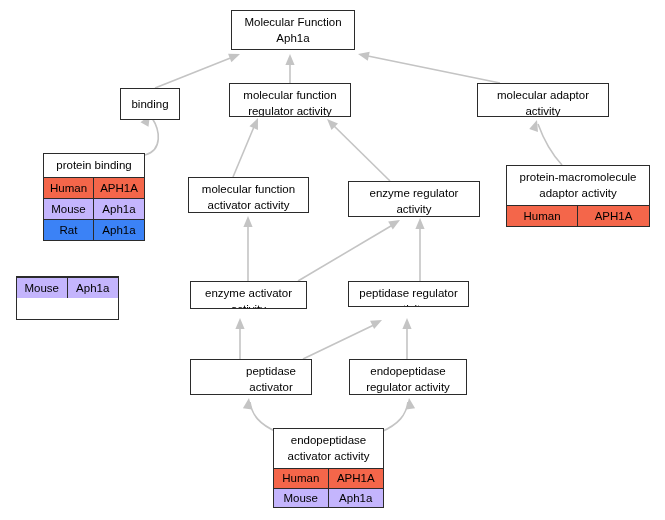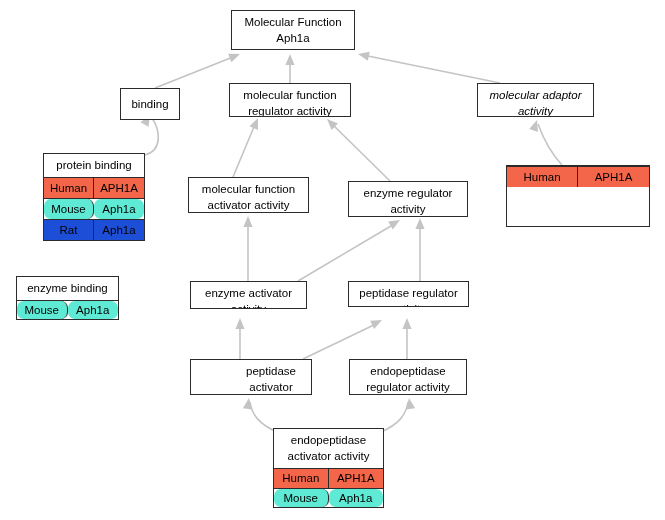--- a/index.html
+++ b/index.html
@@ -57,22 +57,22 @@
     align-items: center;
     justify-content: center;
     font-size: 11.5px;
     color: #000000;
     box-sizing: border-box;
   }
   .ann-cell.left {
     border-right: 1.2px solid #2b2b2b;
   }
   .sp-human { background: #F4664A; }
-  .sp-mouse { background: #5eead4; border-radius: 7px; }
-  .sp-rat   { background: #1d4ed8; }
+  .sp-mouse { background: #c4b5fd; }
+  .sp-rat   { background: #3b82f6; }
 </style>
 </head>
 <body>
 
 <div id="graph">
 
   <svg id="edge-layer" viewBox="0 0 665 520" width="665" height="520">
       <path d="M 155,88 L 238,55" stroke="#C4C4C4" stroke-width="1.6" fill="none"></path>
       <polygon points="0,0 -11,4.6 -11,-4.6" fill="#C4C4C4" transform="translate(240,54) rotate(-21)"></polygon>
       <path d="M 290,83 L 290,57" stroke="#C4C4C4" stroke-width="1.6" fill="none"></path>
@@ -110,21 +110,21 @@
         <div class="node-title" style="flex: 1 1 auto; display: flex; align-items: center; justify-content: center;">Molecular Function
 Aph1a</div>
       </div>
       <div class="node" style="left: 120px; top: 88px; width: 60px; height: 32px; border-color: rgb(43, 43, 43);">
         <div class="node-title" style="flex: 1 1 auto; display: flex; align-items: center; justify-content: center;">binding</div>
       </div>
       <div class="node" style="left: 229px; top: 83px; width: 122px; height: 34px; border-color: rgb(43, 43, 43);">
         <div class="node-title" style="flex: 1 1 auto; display: flex; align-items: center; justify-content: center;">molecular function
 regulator activity</div>
       </div>
-      <div class="node" style="left: 477px; top: 83px; width: 117px; height: 34px; border-color: rgb(43, 43, 43); font-style: italic;">
+      <div class="node" style="left: 477px; top: 83px; width: 132px; height: 34px; border-color: rgb(43, 43, 43);">
         <div class="node-title" style="flex: 1 1 auto; display: flex; align-items: center; justify-content: center;">molecular adaptor
 activity</div>
       </div>
       <div class="node" style="left: 43px; top: 153px; width: 102px; height: 88px; border-color: rgb(43, 43, 43);">
         <div class="node-title" style="flex: 0 0 auto;">protein binding</div>
         <div class="ann-row">
           <div class="ann-cell left sp-human">Human</div>
           <div class="ann-cell sp-human">APH1A</div>
         </div>
         <div class="ann-row">
@@ -133,32 +133,33 @@
         </div>
         <div class="ann-row">
           <div class="ann-cell left sp-rat">Rat</div>
           <div class="ann-cell sp-rat">Aph1a</div>
         </div>
       </div>
       <div class="node" style="left: 188px; top: 177px; width: 121px; height: 36px; border-color: rgb(43, 43, 43);">
         <div class="node-title" style="flex: 1 1 auto; display: flex; align-items: center; justify-content: center;">molecular function
 activator activity</div>
       </div>
-      <div class="node" style="left: 348px; top: 181px; width: 120px; height: 36px; border-color: rgb(43, 43, 43);">
+      <div class="node" style="left: 348px; top: 181px; width: 132px; height: 36px; border-color: rgb(43, 43, 43);">
         <div class="node-title" style="flex: 1 1 auto; display: flex; align-items: center; justify-content: center;">enzyme regulator
 activity</div>
       </div>
       <div class="node" style="left: 506px; top: 165px; width: 144px; height: 62px; border-color: rgb(43, 43, 43);">
+        <div class="node-title" style="flex: 0 0 auto;">protein-macromolecule
+adaptor activity</div>
         <div class="ann-row">
           <div class="ann-cell left sp-human">Human</div>
           <div class="ann-cell sp-human">APH1A</div>
         </div>
       </div>
       <div class="node" style="left: 16px; top: 276px; width: 103px; height: 44px; border-color: rgb(43, 43, 43);">
-        <div class="node-title" style="flex: 0 0 auto;">enzyme binding</div>
         <div class="ann-row">
           <div class="ann-cell left sp-mouse">Mouse</div>
           <div class="ann-cell sp-mouse">Aph1a</div>
         </div>
       </div>
       <div class="node" style="left: 190px; top: 281px; width: 117px; height: 28px; border-color: rgb(43, 43, 43);">
         <div class="node-title" style="flex: 1 1 auto; display: flex; align-items: center; justify-content: center;">enzyme activator
 activity</div>
       </div>
       <div class="node" style="left: 348px; top: 281px; width: 121px; height: 26px; border-color: rgb(43, 43, 43);">

